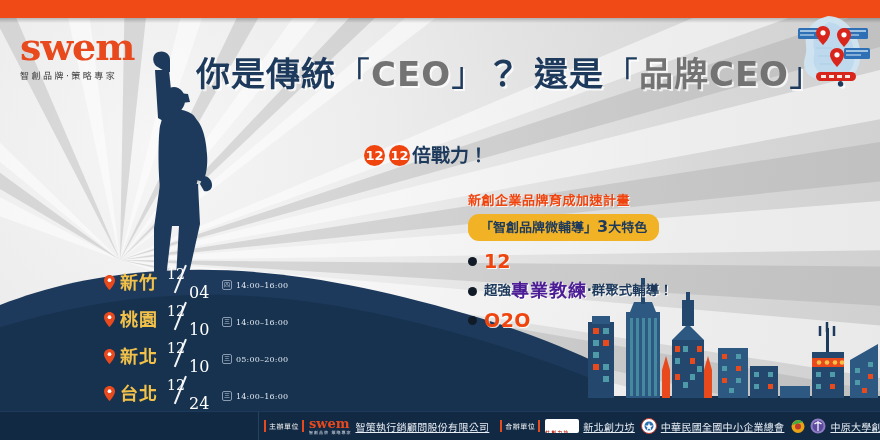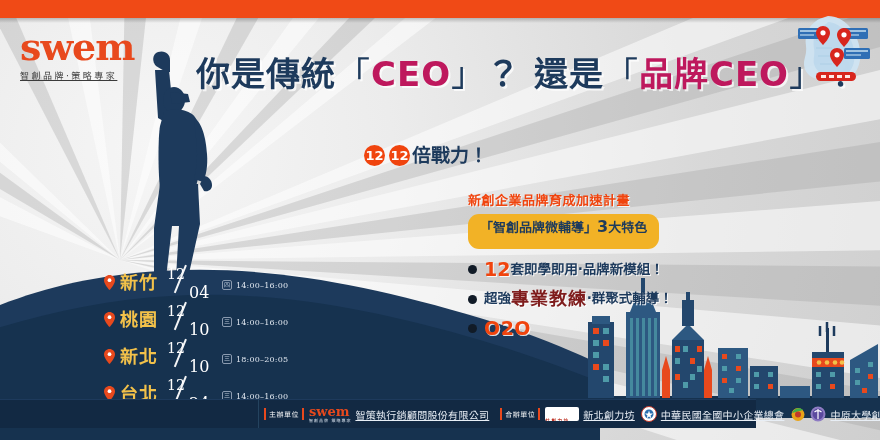--- a/index.html
+++ b/index.html
@@ -39,31 +39,30 @@
 
   
   .logo{position:absolute;left:20px;top:28px;}
   .logo-word{
     font-family:"DejaVu Serif","Liberation Serif",serif;
     font-size:38px;font-weight:700;color:#e8491d;letter-spacing:-1px;line-height:1;
   }
   .logo-sub{
     margin-top:3px;font-size:9px;color:#3b3b3b;letter-spacing:2.5px;
     font-family:"DejaVu Sans","Liberation Sans",sans-serif;
-    text-decoration:underline;
   }
 
   
   .headline{
     position:absolute;left:196px;top:57px;
     font-size:34px;font-weight:700;color:#1d3a5c;letter-spacing:1px;
     white-space:nowrap;line-height:1;
     text-shadow:2px 2px 0 rgba(255,255,255,.75);
   }
-  .headline .hl-orange{color:#be185d;}
+  .headline .hl-orange{color:#737373;}
   .headline .hl-q{color:#1d3a5c;}
   .headline .brk{font-weight:400;color:#1d3a5c;}
 
   
   .subhead{
     position:absolute;left:366px;top:118px;
     font-size:20px;font-weight:700;color:#1d3a5c;letter-spacing:6px;
     white-space:nowrap;line-height:1;
   }
   .subline{
@@ -81,35 +80,35 @@
   
   .panel{position:absolute;left:468px;top:194px;width:240px;}
   .panel-title{
     font-size:13px;font-weight:700;color:#f0440e;letter-spacing:.5px;
     white-space:nowrap;line-height:1;
     text-shadow:1px 1px 0 rgba(255,255,255,.8);
   }
   .panel-pill{
     display:inline-block;margin-top:7px;
     background:#f2b226;border-radius:11px;
-    padding:3px 12px 12px 12px;
+    padding:3px 12px 4px 12px;
     font-size:13px;font-weight:700;color:#1d3a5c;white-space:nowrap;line-height:1.25;
   }
   .panel-pill .big3{font-size:16px;}
   .feat{
     margin-top:11px;display:flex;align-items:center;
     font-size:13.5px;font-weight:700;color:#1d3a5c;white-space:nowrap;line-height:1;
     text-shadow:1px 1px 0 rgba(255,255,255,.85);
   }
   .bullet{
     width:9px;height:9px;border-radius:50%;background:#111b27;
     margin-right:7px;flex:none;
   }
   .feat .big-accent{color:#f0440e;font-size:19px;}
-  .feat .huge-accent{color:#7f1d1d;font-size:18px;letter-spacing:1px;}
+  .feat .huge-accent{color:#4c1d95;font-size:18px;letter-spacing:1px;}
   .feat .o2o{color:#f0440e;font-size:19px;letter-spacing:.5px;}
 
   
   .schedule{position:absolute;left:104px;top:256px;}
   .srow{display:flex;align-items:flex-end;height:37px;}
   .pin{width:11px;height:15px;flex:none;margin-right:5px;margin-bottom:3px;}
   .scity{
     font-size:18px;font-weight:700;color:#f2c14a;letter-spacing:1px;line-height:1;
     margin-bottom:1px;
   }
@@ -131,21 +130,21 @@
     font-size:8px;color:#dfe6ef;margin-left:4px;margin-bottom:3px;
     letter-spacing:.2px;white-space:nowrap;
     font-family:"DejaVu Serif","Liberation Serif",serif;
   }
 
   
   .headmap{position:absolute;right:4px;top:14px;width:84px;height:74px;}
 
   
   .sponsorbar{
-    position:absolute;left:0;bottom:12px;width:756px;height:28px;
+    position:absolute;left:0;bottom:0;width:880px;height:28px;
     background:#122943;display:flex;align-items:center;
     border-top:1px solid #1d3a5c;
   }
   .sp-divider{
     width:1px;height:28px;background:#24435f;flex:none;
   }
   .sp-left-space{width:258px;flex:none;}
   .sp-tag{
     font-size:7px;color:#ffffff;border-left:2px solid #e8491d;border-right:2px solid #e8491d;
     padding:1px 3px;margin:0 5px;white-space:nowrap;flex:none;letter-spacing:.5px;
@@ -350,21 +349,20 @@
 
   <div class="panel">
     <div class="panel-title">新創企業品牌育成加速計畫</div>
     <div class="panel-pill">
       <span>「智創品牌微輔導」</span><span class="big3">3</span><span>大特色</span>
     </div>
 
     <div class="feat">
       <span class="bullet"></span>
       <span class="big-accent">12</span>
-        <span>套即學即用‧品牌新模組！</span>
     </div>
     <div class="feat">
       <span class="bullet"></span>
       <span>超強</span>
         <span class="huge-accent">專業教練</span>
         <span>‧群聚式輔導！</span>
     </div>
     <div class="feat">
       <span class="bullet"></span>
       <span class="o2o">O2O</span>
@@ -408,21 +406,21 @@
           <path d="M5.5,0 C2.5,0 0,2.4 0,5.4 C0,9.2 5.5,15 5.5,15 C5.5,15 11,9.2 11,5.4 C11,2.4 8.5,0 5.5,0 Z" fill="#e8491d"></path>
           <circle cx="5.5" cy="5.2" r="1.9" fill="#ffffff"></circle>
         </svg>
       <span class="scity">新北</span>
       <span class="sdate">
         <span class="mm">12</span>
         <span class="slash"></span>
         <span class="dd">10</span>
       </span>
       <span class="sdow">三</span>
-      <span class="stime">18:00–20:05</span>
+      <span class="stime">05:00–20:00</span>
     </div>
 
     <div class="srow">
       <svg class="pin" viewBox="0 0 11 15">
           <path d="M5.5,0 C2.5,0 0,2.4 0,5.4 C0,9.2 5.5,15 5.5,15 C5.5,15 11,9.2 11,5.4 C11,2.4 8.5,0 5.5,0 Z" fill="#e8491d"></path>
           <circle cx="5.5" cy="5.2" r="1.9" fill="#ffffff"></circle>
         </svg>
       <span class="scity">台北</span>
       <span class="sdate">
         <span class="mm">12</span>

